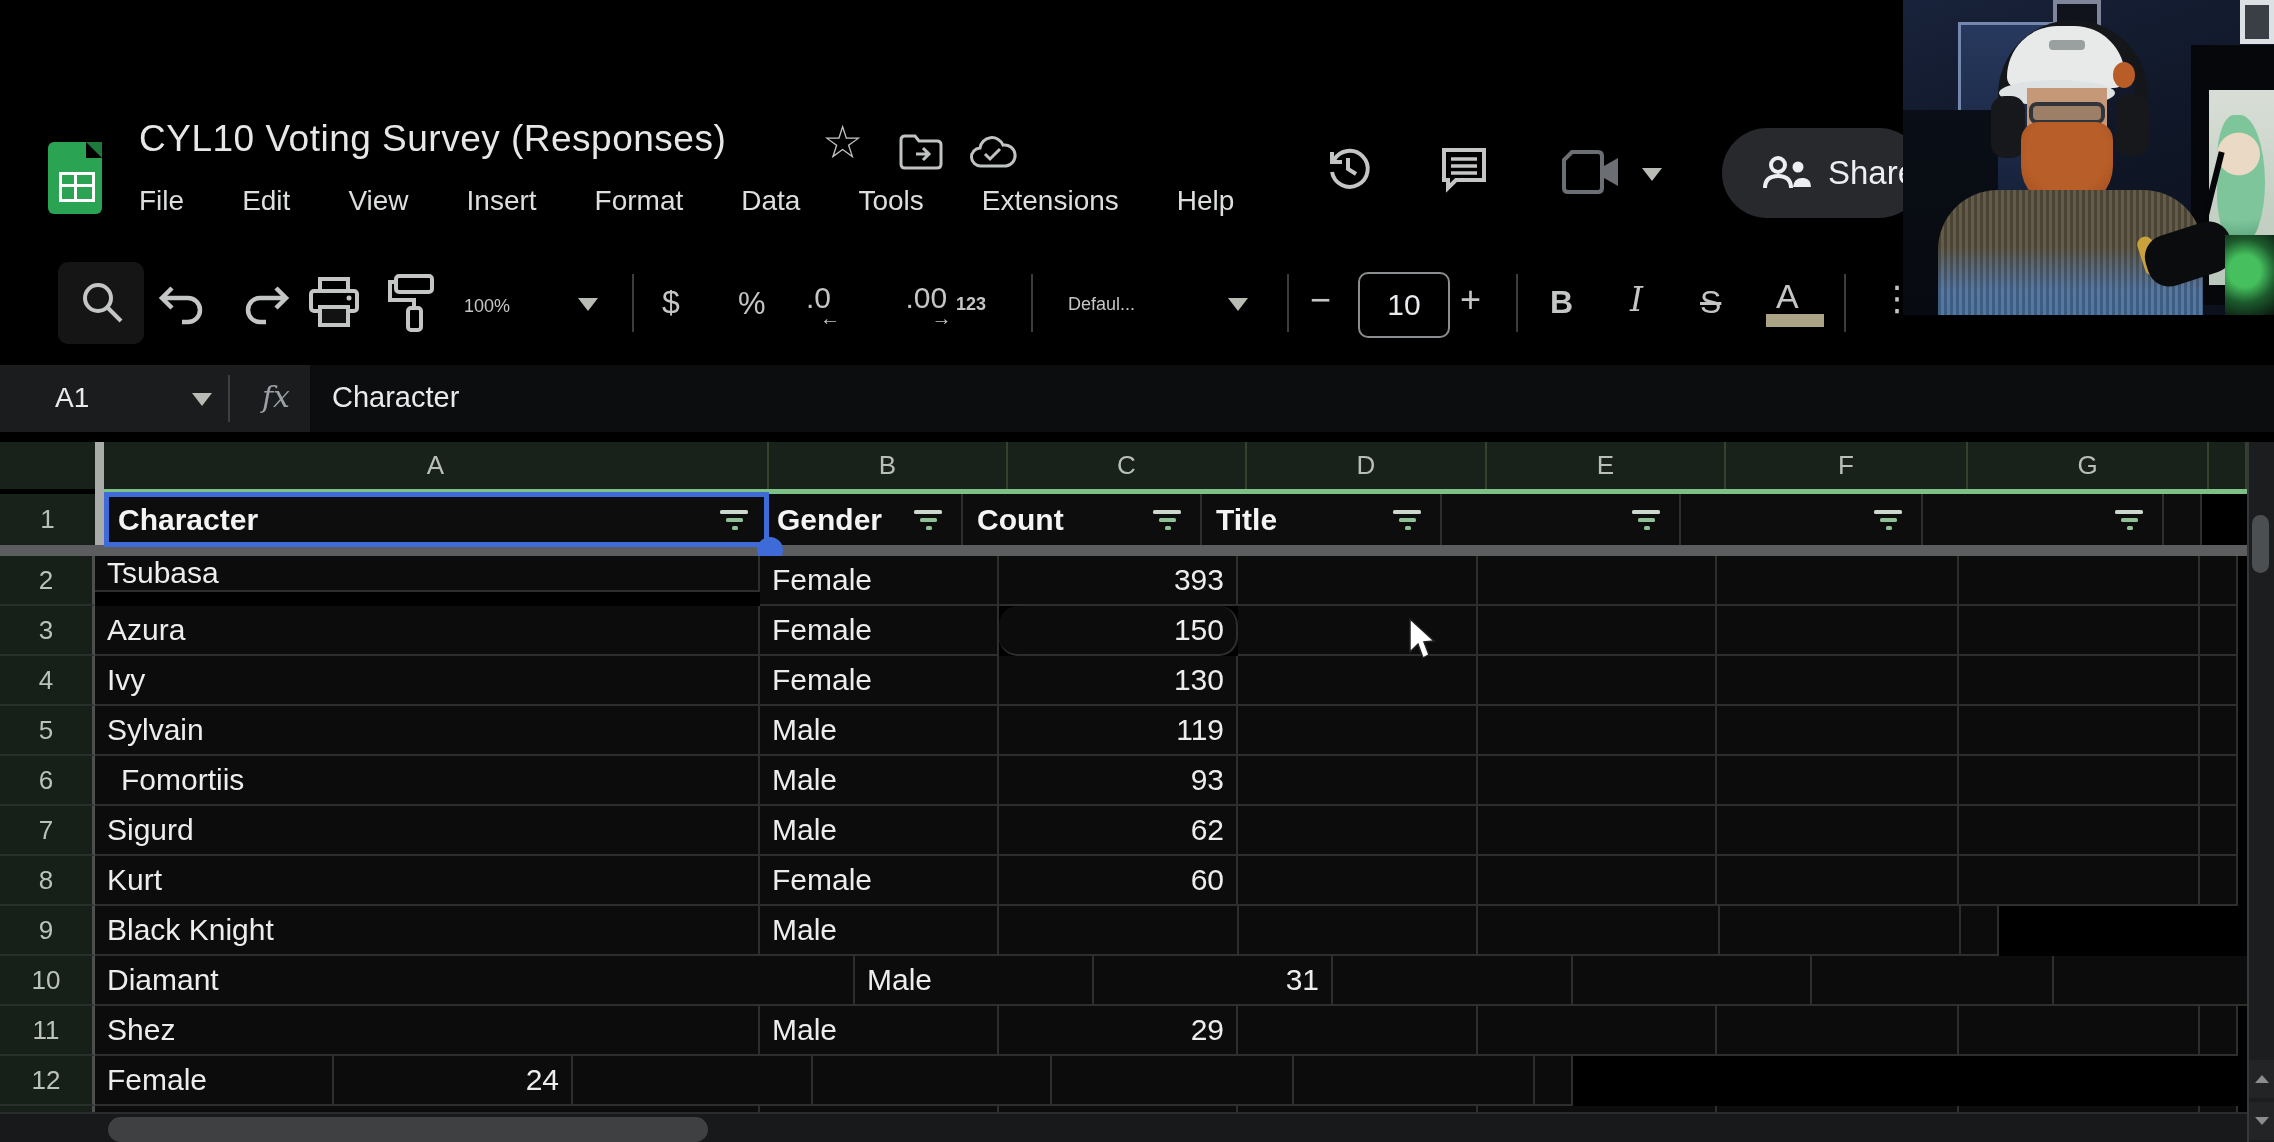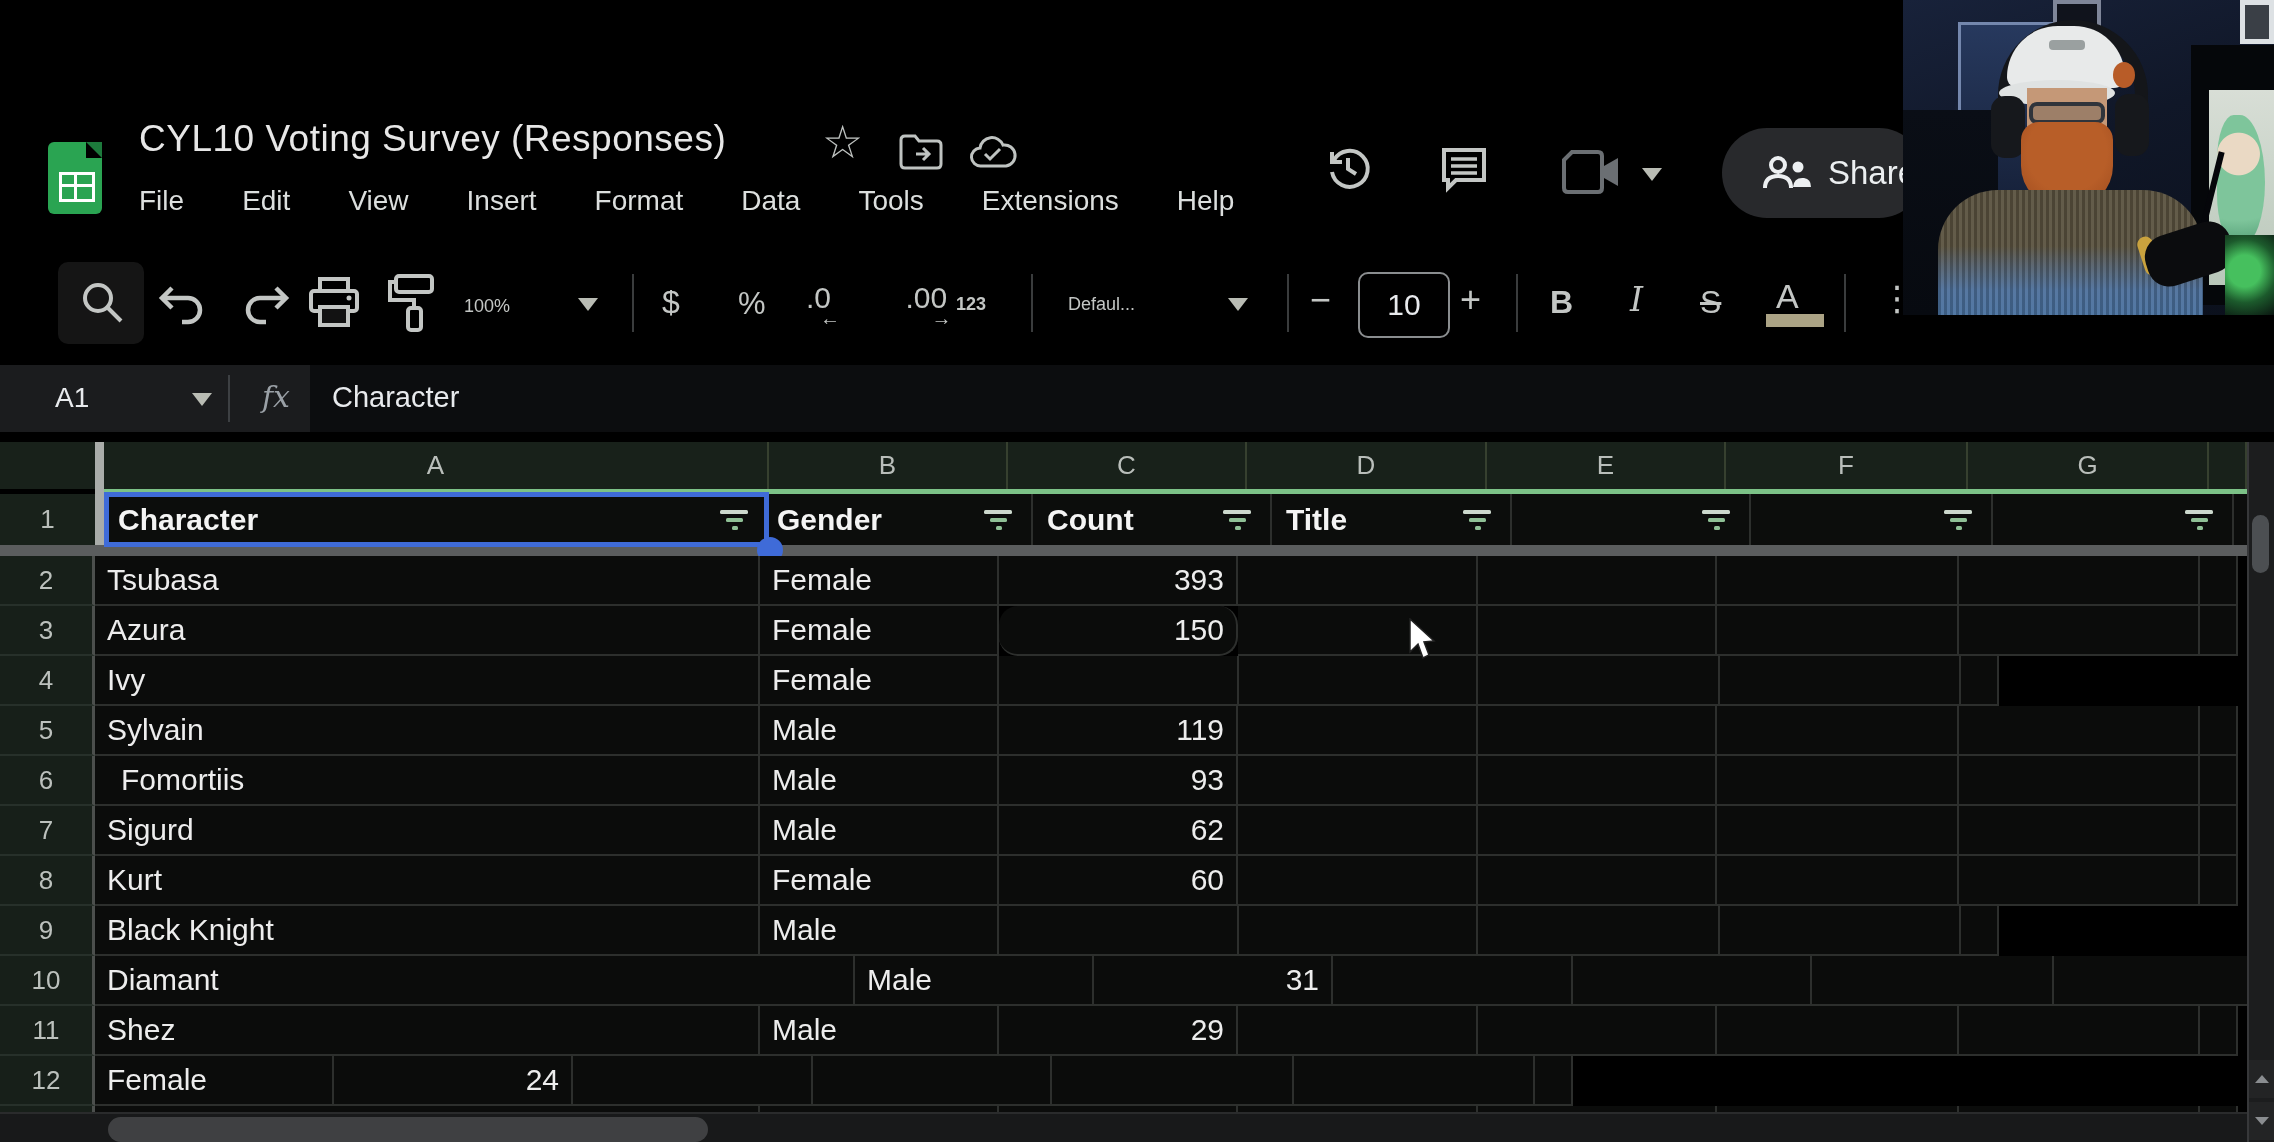--- a/index.html
+++ b/index.html
@@ -265,21 +265,21 @@
       <div class="cell" style="width: 665px;">
         <span>Character</span>
         <span>
           <svg width="36" height="28" viewBox="0 0 36 28">
             <rect x="3" y="4" width="28" height="4" rx="1.5" fill="#ccd8cd"></rect>
             <rect x="9" y="12" width="17" height="4" rx="1.5" fill="#8fc096"></rect>
             <rect x="15" y="20" width="6" height="4" rx="1.5" fill="#8fc096"></rect>
           </svg>
         </span>
       </div>
-      <div class="cell" style="width: 264px; padding-left: 8px;">
+      <div class="cell" style="width: 194px; padding-left: 8px;">
         <span>Gender</span>
         <span>
           <svg width="36" height="28" viewBox="0 0 36 28">
             <rect x="3" y="4" width="28" height="4" rx="1.5" fill="#ccd8cd"></rect>
             <rect x="9" y="12" width="17" height="4" rx="1.5" fill="#8fc096"></rect>
             <rect x="15" y="20" width="6" height="4" rx="1.5" fill="#8fc096"></rect>
           </svg>
         </span>
       </div>
       <div class="cell" style="width: 239px;">
@@ -334,21 +334,21 @@
       </div>
       <div class="cell" style="width: 38px;"></div>
     </div>
   <div class="abs frozdiv"></div>
   <div class="abs sel"></div>
   <div class="abs handle"></div>
 
   <div class="abs rows" id="rows">
       <div class="drow" style="top: 0px; height: 50px;">
         <div class="num" style="height: 50px;">2</div>
-        <div class="c" style="width: 665px; height: 50px;">Tsubasa</div>
+        <div class="c" style="width: 665px; height: 36px;">Tsubasa</div>
         <div class="c" style="width: 239px; height: 50px;">Female</div>
         <div class="c right" style="width: 239px; height: 50px;">393</div>
         <div class="c" style="width: 240px; height: 50px;"></div>
         <div class="c" style="width: 239px; height: 50px;"></div>
         <div class="c" style="width: 242px; height: 50px;"></div>
         <div class="c" style="width: 241px; height: 50px;"></div>
         <div class="c" style="width: 38px; height: 50px;"></div>
       </div>
       <div class="drow" style="top: 50px; height: 50px;">
         <div class="num" style="height: 50px;">3</div>
@@ -358,20 +358,21 @@
         <div class="c" style="width: 240px; height: 50px;"></div>
         <div class="c" style="width: 239px; height: 50px;"></div>
         <div class="c" style="width: 242px; height: 50px;"></div>
         <div class="c" style="width: 241px; height: 50px;"></div>
         <div class="c" style="width: 38px; height: 50px;"></div>
       </div>
       <div class="drow" style="top: 100px; height: 50px;">
         <div class="num" style="height: 50px;">4</div>
         <div class="c" style="width: 665px; height: 50px;">Ivy</div>
         <div class="c" style="width: 239px; height: 50px;">Female</div>
+        <div class="c right" style="width: 239px; height: 50px;">130</div>
         <div class="c" style="width: 240px; height: 50px;"></div>
         <div class="c" style="width: 239px; height: 50px;"></div>
         <div class="c" style="width: 242px; height: 50px;"></div>
         <div class="c" style="width: 241px; height: 50px;"></div>
         <div class="c" style="width: 38px; height: 50px;"></div>
       </div>
       <div class="drow" style="top: 150px; height: 50px;">
         <div class="num" style="height: 50px;">5</div>
         <div class="c" style="width: 665px; height: 50px;">Sylvain</div>
         <div class="c" style="width: 239px; height: 50px;">Male</div>

